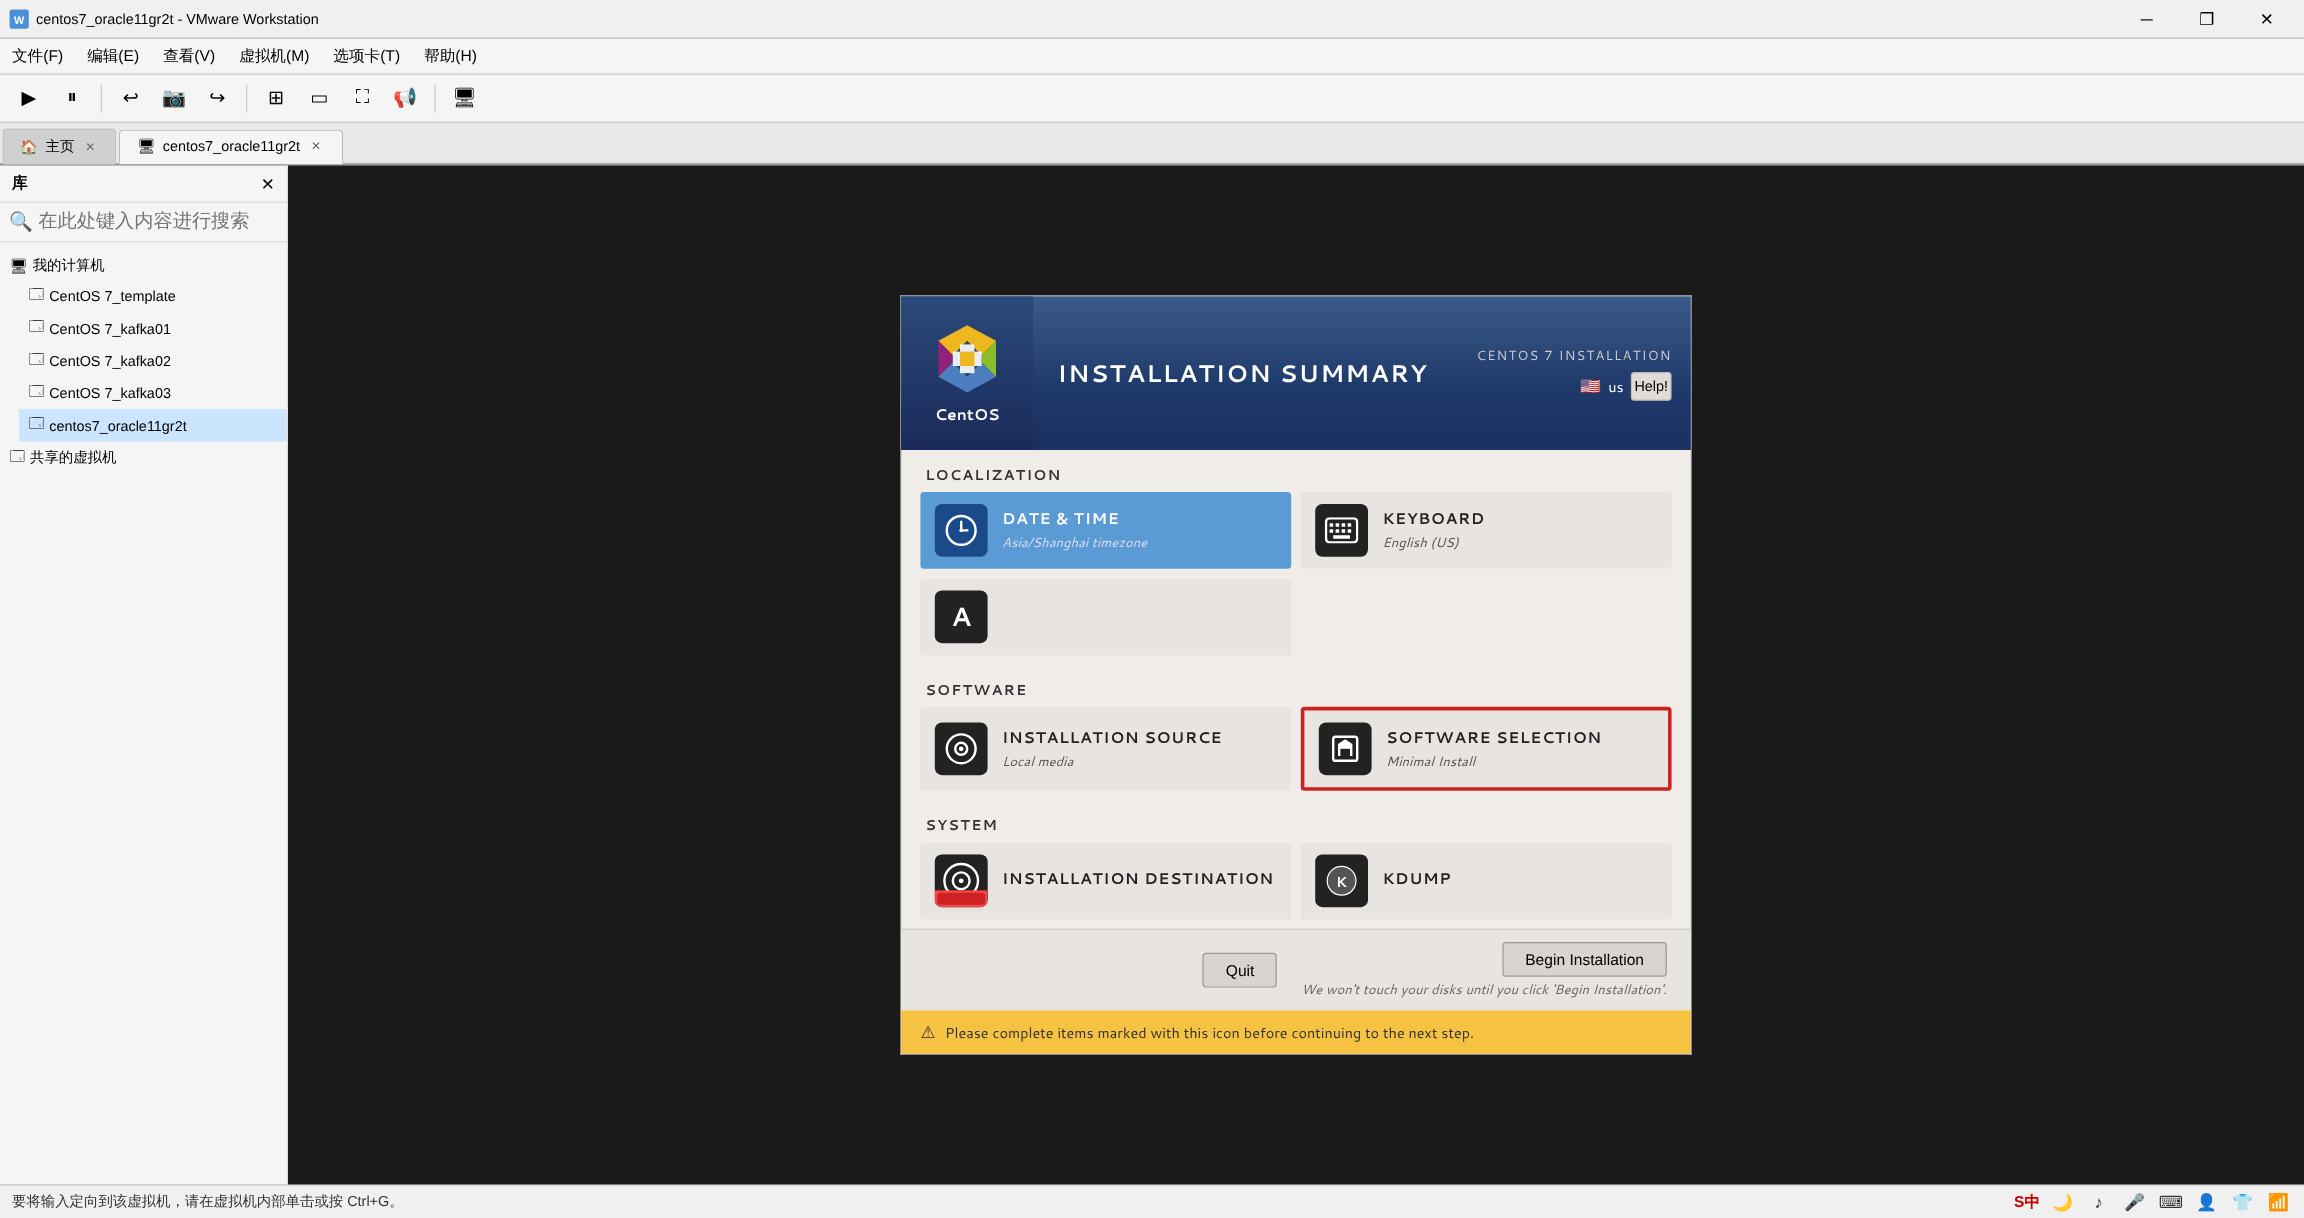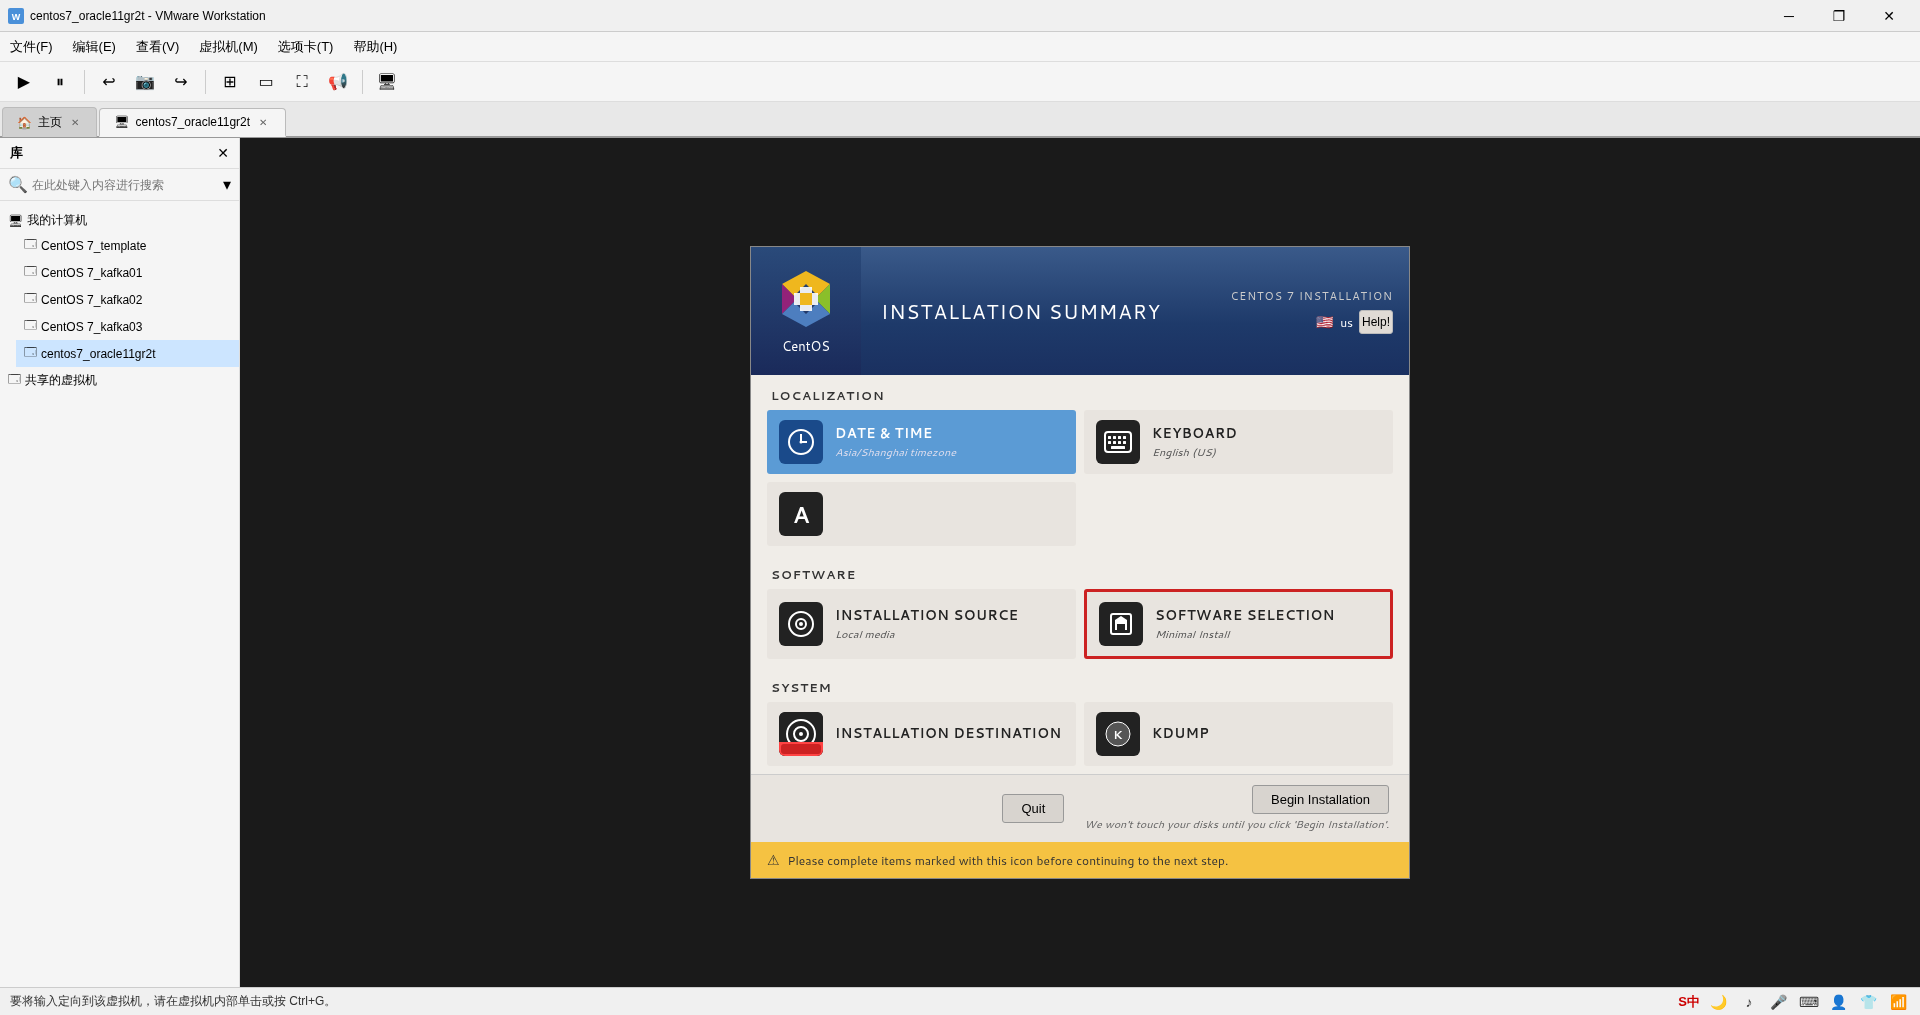--- a/index.html
+++ b/index.html
@@ -60,21 +60,21 @@
     }
     .sidebar-header {
       display: flex; align-items: center; justify-content: space-between;
       padding: 6px 10px; border-bottom: 1px solid #ddd; font-size: 13px; font-weight: bold;
     }
     .sidebar-search {
       display: flex; align-items: center; padding: 6px 8px;
       border-bottom: 1px solid #ddd; gap: 4px;
     }
     .sidebar-search input {
-      flex: 1; border: none; background: transparent; font-size: 12px;
+      flex: 1; border: none; background: transparent; font-size: 16px;
       outline: none; color: #0c4a6e;
     }
     .sidebar-tree { padding: 8px 0; font-size: 12px; overflow-y: auto; flex: 1; }
     .tree-item { display: flex; align-items: center; padding: 3px 8px; cursor: pointer; gap: 4px; }
     .tree-item.selected { background: #cce5ff; }
     .tree-indent { padding-left: 16px; }
 
     
     .vm-area {
       flex: 1; background: #1a1a1a; display: flex; align-items: center; justify-content: center;
@@ -89,25 +89,25 @@
     .installer-header {
       display: flex; background: linear-gradient(180deg, #3a5a8a 0%, #1e3a6a 60%, #1a3060 100%);
       padding: 0;
     }
     .installer-logo-area {
       width: 110px; display: flex; flex-direction: column; align-items: center;
       justify-content: center; padding: 20px 10px;
       background: linear-gradient(180deg, #2a4a7a 0%, #1a2a5a 100%);
     }
     .centos-logo-svg { width: 64px; height: 64px; }
-    .centos-brand { color: white; font-size: 13px; margin-top: 6px; font-weight: normal; }
+    .centos-brand { color: white; font-size: 13px; margin-top: 6px; font-weight: bold; }
     .installer-title-area {
       flex: 1; padding: 16px 20px; display: flex; flex-direction: column; justify-content: center;
     }
-    .installer-main-title { color: white; font-size: 20px; font-weight: normal; letter-spacing: 1px; }
+    .installer-main-title { color: white; font-size: 20px; font-weight: bold; letter-spacing: 1px; }
 
     
     .installer-body { padding: 0; }
     .section-label {
       font-size: 12px; font-weight: bold; color: #333; letter-spacing: 1px;
       padding: 12px 20px 6px;
     }
     .section-grid { display: grid; grid-template-columns: 1fr 1fr; gap: 8px; padding: 0 16px 8px; }
     .section-item {
       display: flex; align-items: center; gap: 12px;

